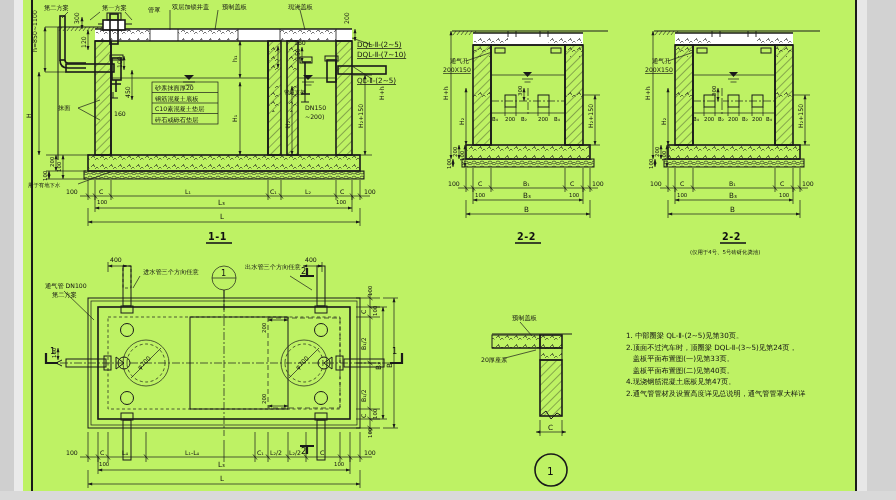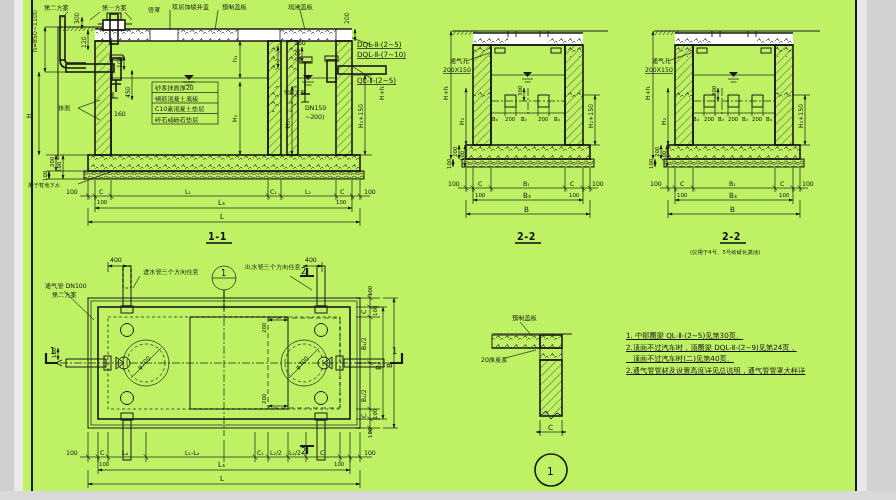--- a/index.html
+++ b/index.html
@@ -30,21 +30,21 @@
   text{font-family:"DejaVu Sans","Liberation Sans",sans-serif;fill:#111;}
   .t5{font-size:5.4px;}
   .t6{font-size:6.2px;}
   .t7{font-size:7.2px;}
   .t8{font-size:8.2px;}
   .t10{font-size:10.5px;}
   .ul{text-decoration:underline;}
   .cap{font-size:9.6px;font-weight:bold;letter-spacing:.5px;}
 
   .notes{position:absolute;left:626px;top:330px;width:222px;color:#111;}
-  .notes .nt{font-size:7.2px;line-height:11.6px;white-space:pre;text-decoration:underline;}
+  .notes .nt{font-size:7.2px;line-height:11.6px;white-space:pre;}
   .notes .ntitle{font-size:7.4px;margin-bottom:3px;}
 </style>
 </head>
 <body>
 
 <div id="page">
 
   <div class="gutter-l"></div>
   <div class="gutter-l2"></div>
   <div class="sheet-border-l"></div>
@@ -733,18 +733,20 @@
     <text class="t7" x="392" y="368" transform="rotate(-90 392 368)">B</text>
 
     <text class="t6" x="512" y="320">预制盖板</text>
     <text class="t6" x="481" y="362">20厚座浆</text>
     <text class="t7" x="548" y="430">C</text>
     <text class="t10" x="547" y="475">1</text>
   </svg>
 
   <div class="notes">
     <div class="nt">1. 中部圈梁 QL-Ⅱ-(2~5)见第30页。</div>
-    <div class="nt">2.顶面不过汽车时，顶圈梁 DQL-Ⅱ-(2~9)见第24页，</div>
-    <div class="nt">   顶面不过汽车时(二)见第40页。</div>
+    <div class="nt">2.顶面不过汽车时，顶圈梁 DQL-Ⅱ-(3~5)见第24页，</div>
+    <div class="nt">   盖板平面布置图(一)见第33页。</div>
+    <div class="nt">   盖板平面布置图(二)见第40页。</div>
+    <div class="nt">4.现浇钢筋混凝土底板见第47页。</div>
     <div class="nt">2.通气管管材及设置高度详见总说明，通气管管罩大样详</div>
   </div>
 
 </div>
 
 </body></html>

